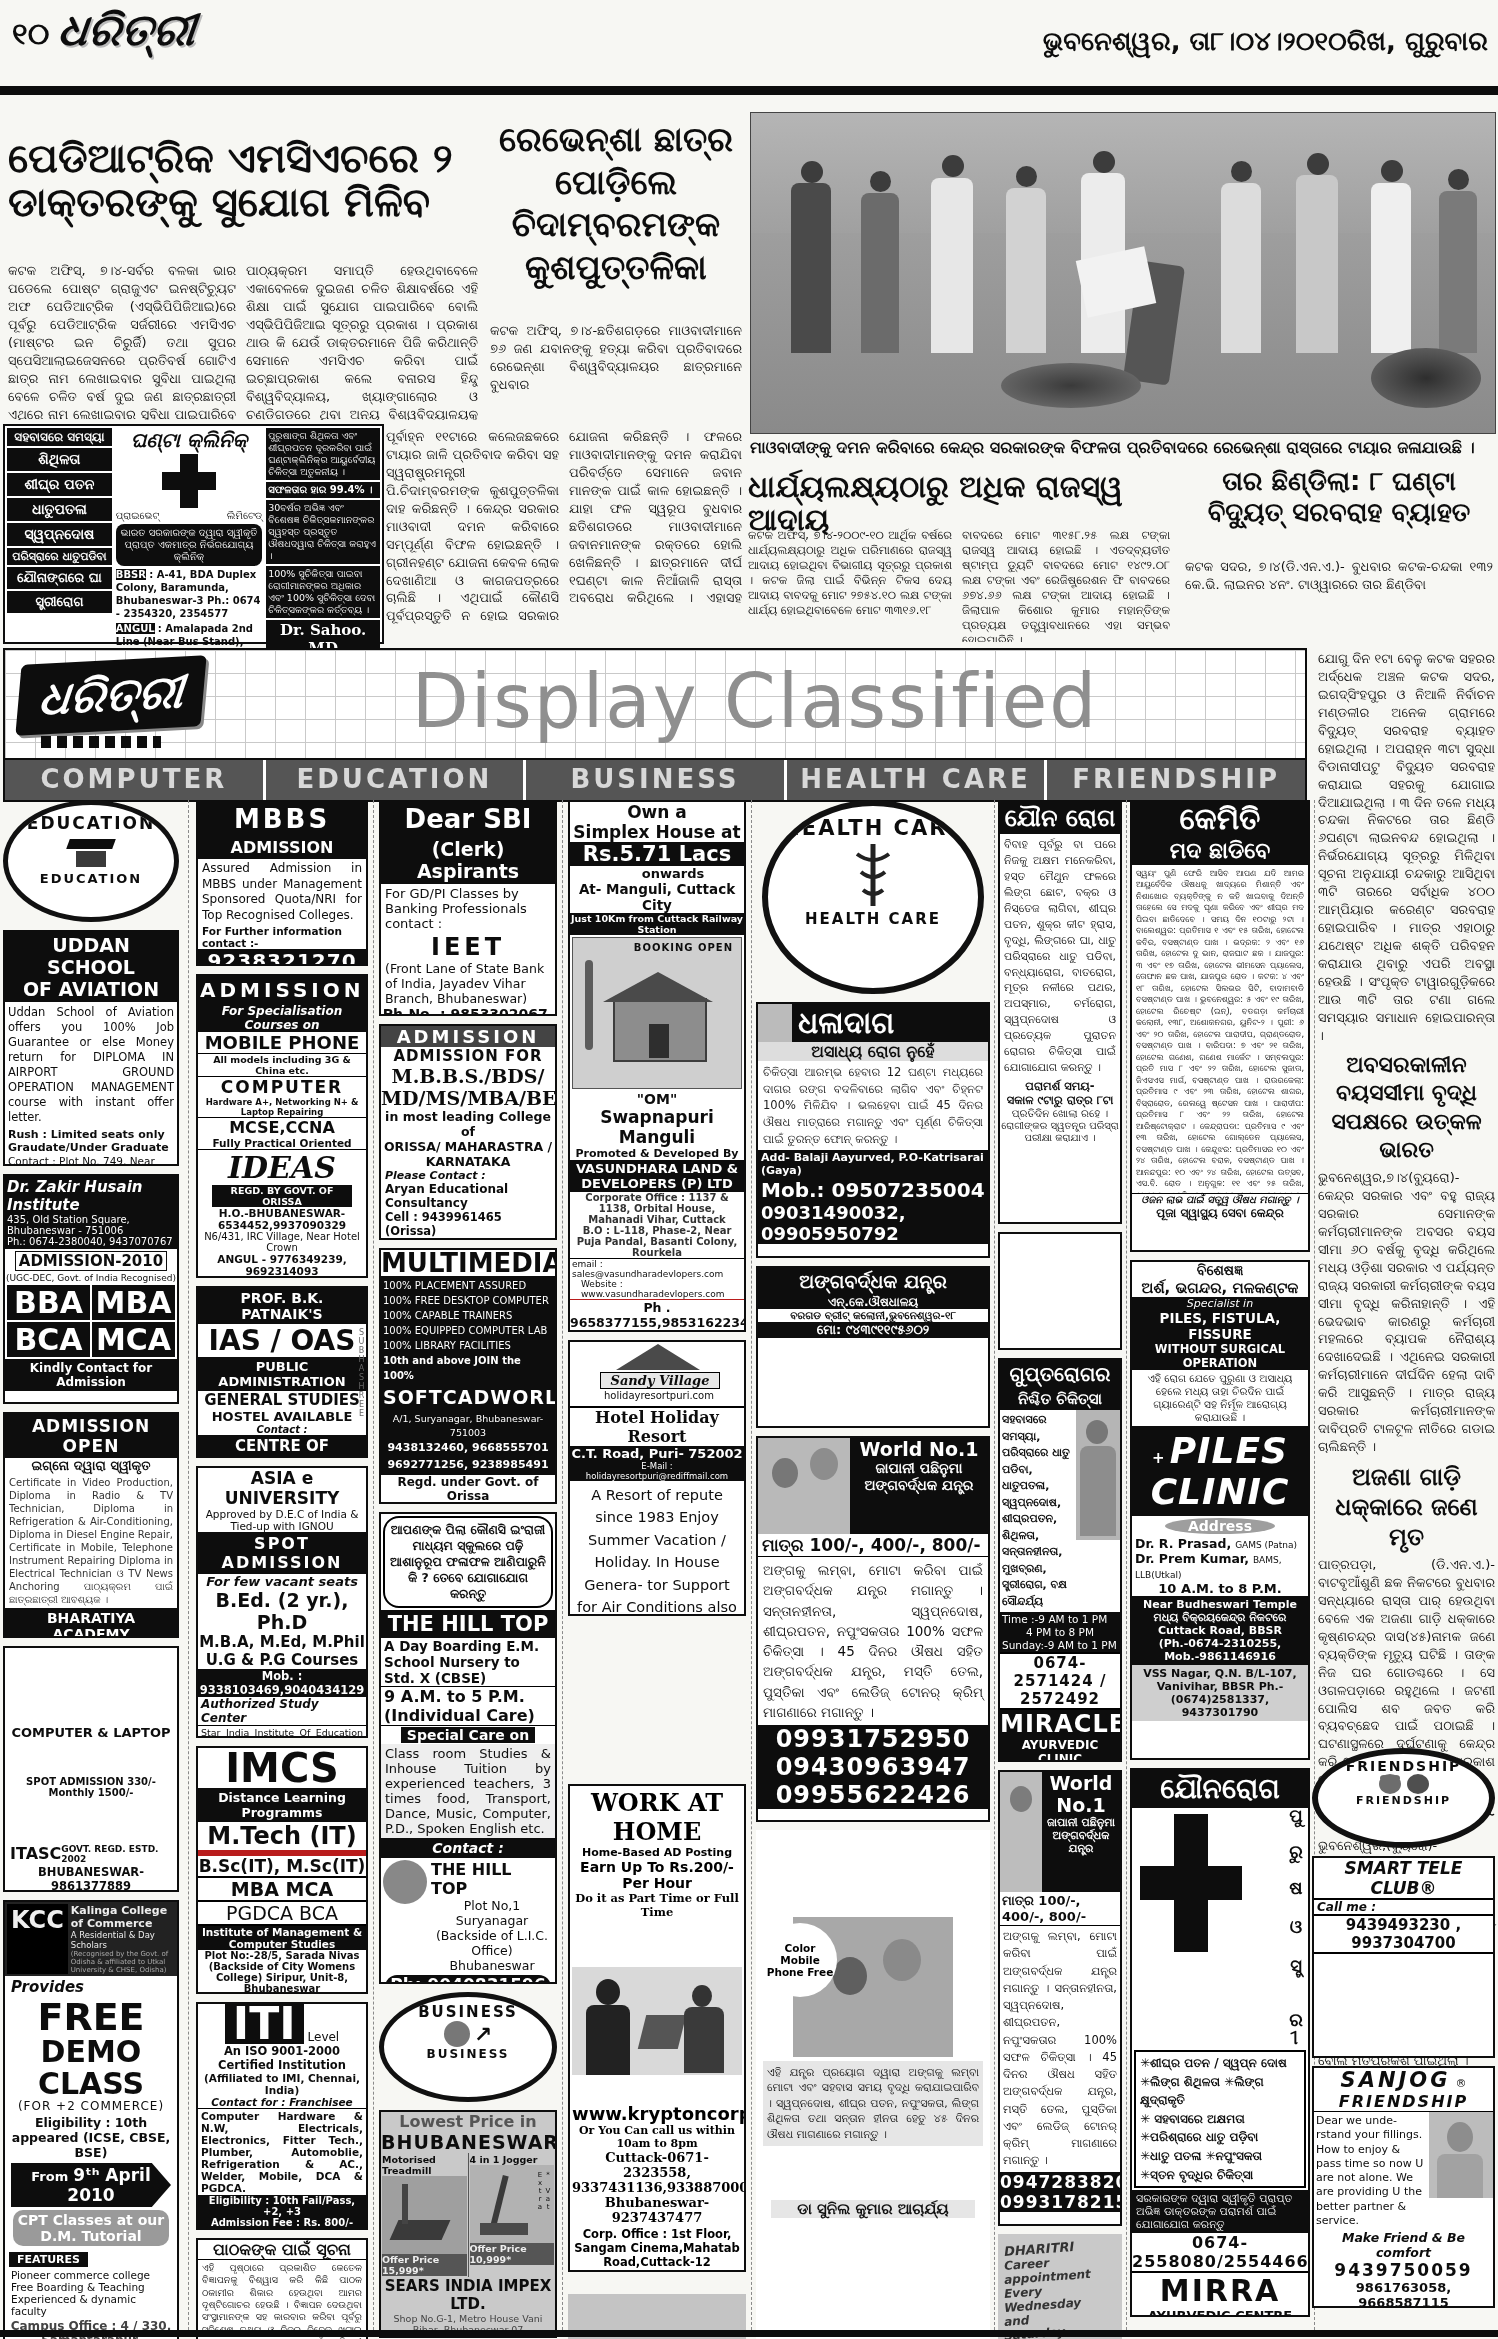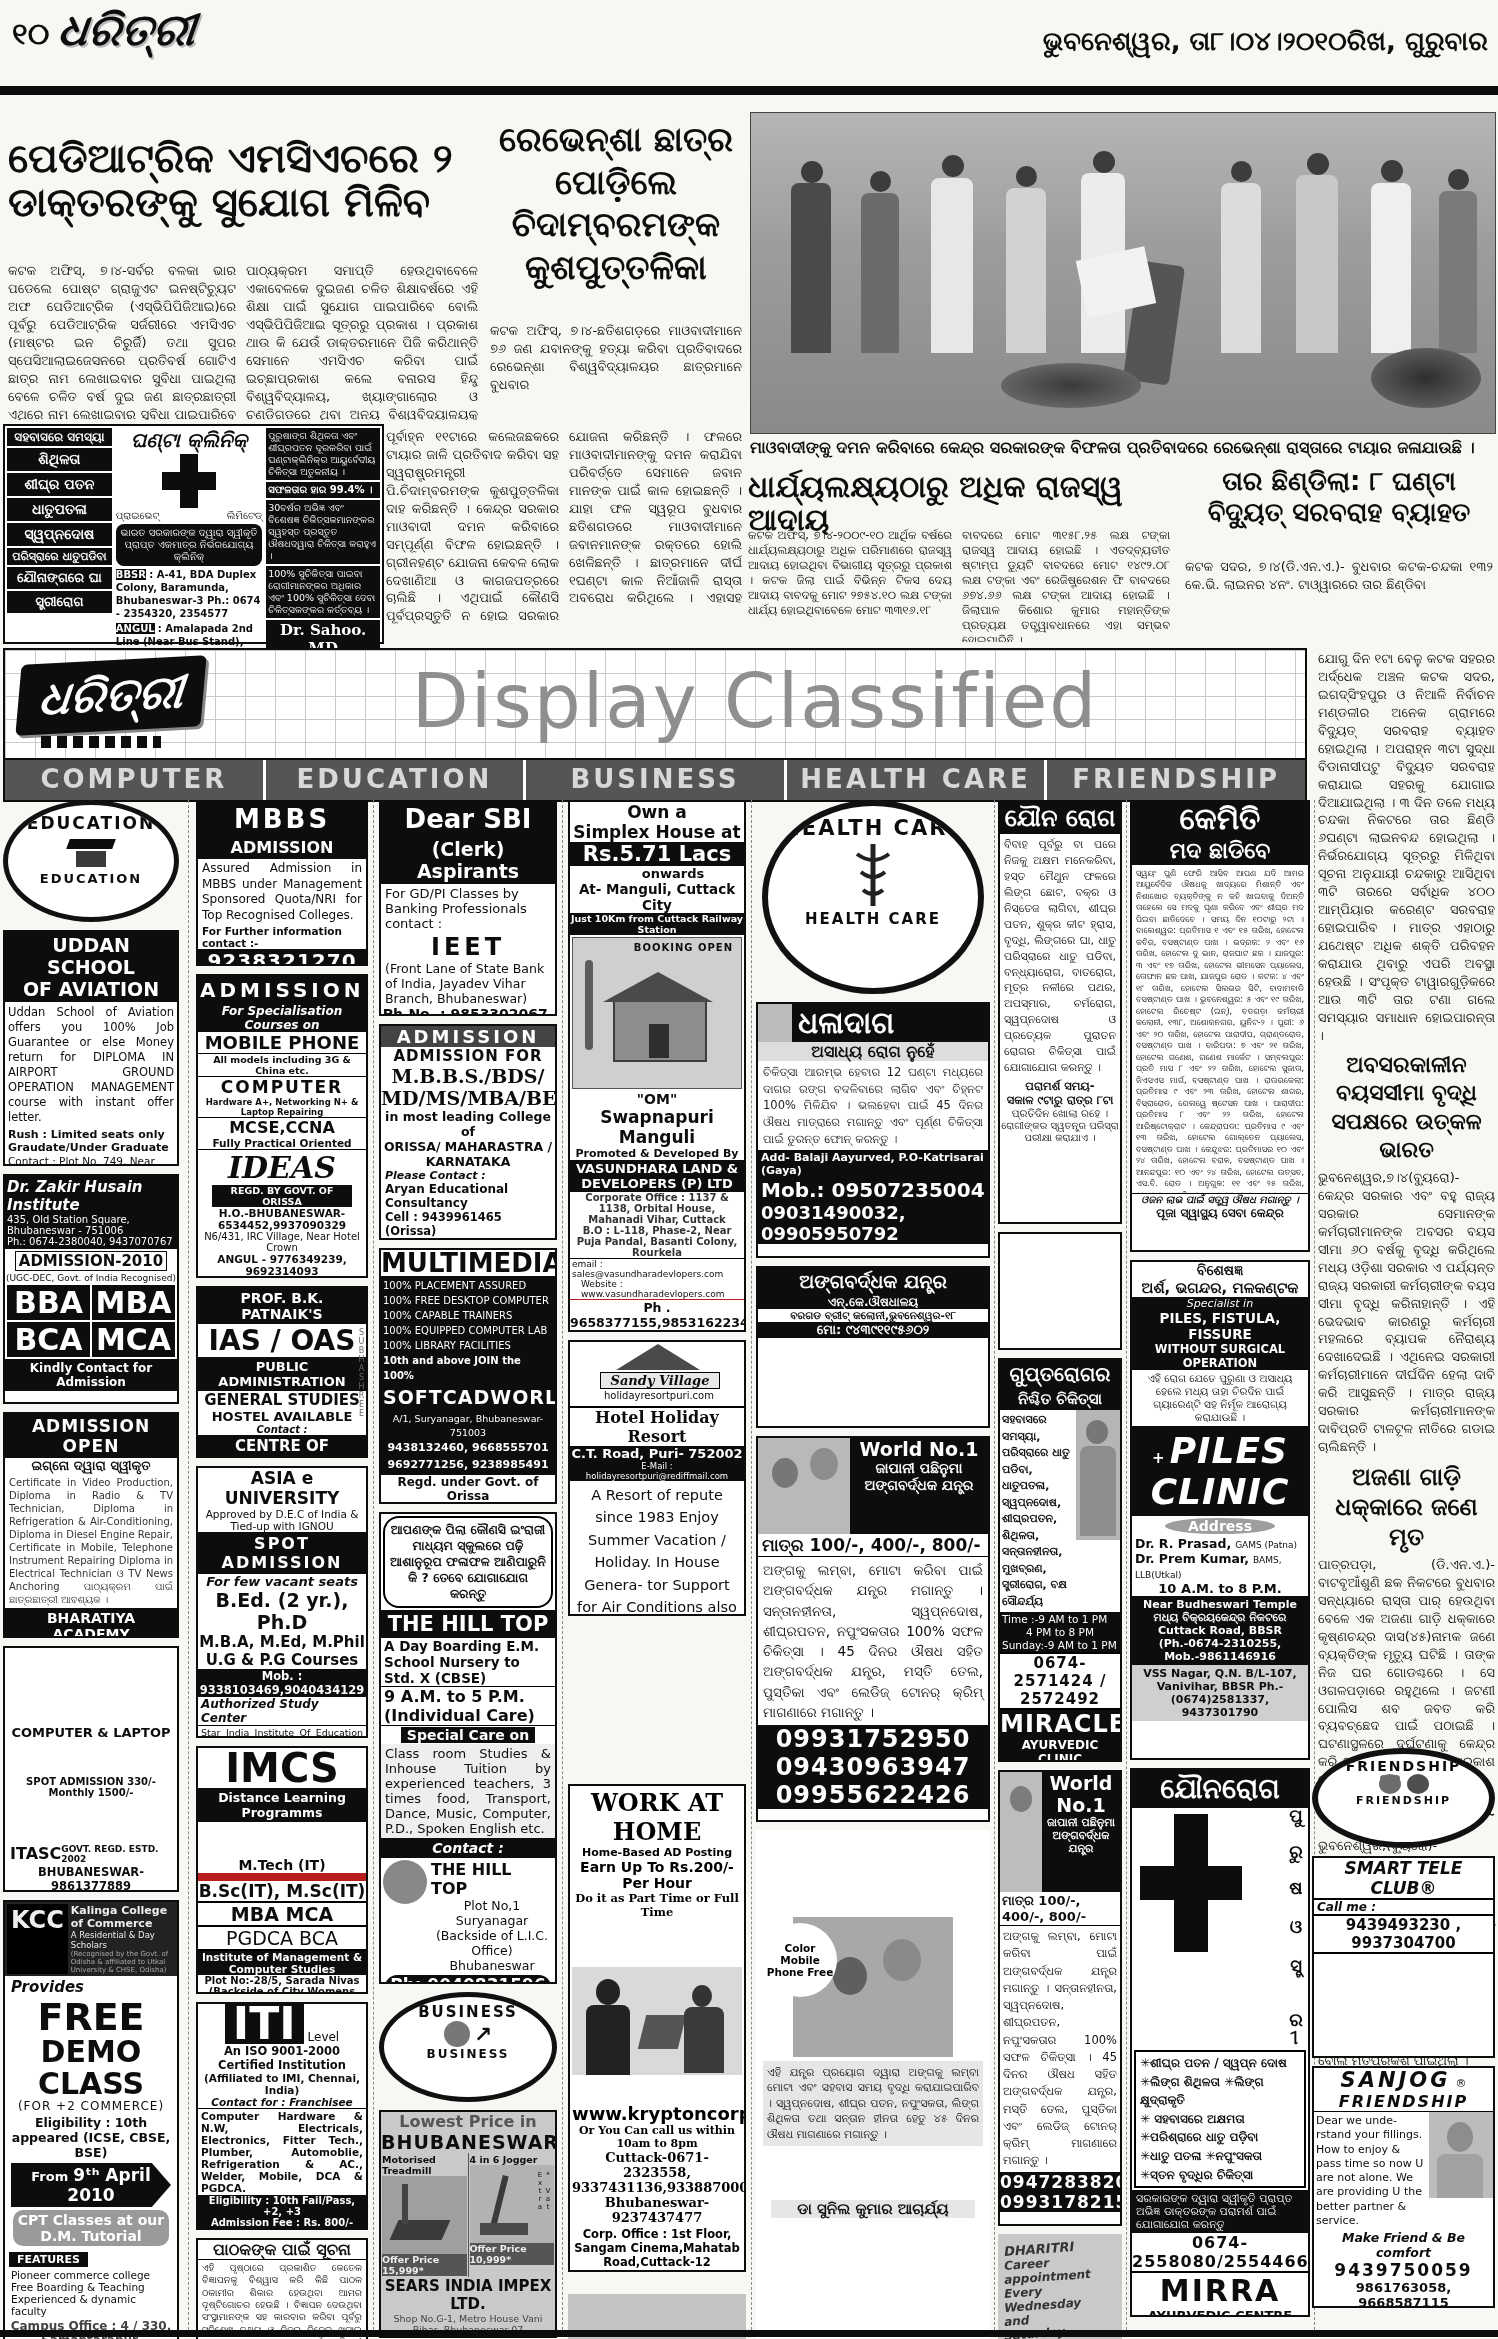--- a/index.html
+++ b/index.html
@@ -281,21 +281,21 @@
       <div class="ctr b" style="font-size:15px;">M.B.A, M.Ed, M.Phil</div>
       <div class="ctr b" style="font-size:15px;">U.G &amp; P.G Courses</div>
       <div class="inv ctr b" style="font-size:11.5px;">Mob. : 9338103469,9040434129</div>
       <div class="b i" style="font-size:12px;padding:0 3px;border-bottom:1px solid #000;">Authorized Study Center</div>
       <div class="j" style="font-size:9.5px;padding:1px 3px;">Star India Institute Of Education &amp; Technology Old Christian Street, Back side of. Women's College, Berhampur. Ph : 0680-3204512</div>
 
     </div>
     <div class="ad" style="height:244px;">
       <div class="ctr b" style="font-size:40px;line-height:1;">IMCS</div>
       <div class="titlebar" style="font-size:12.5px;">Distance Learning Programms</div>
-      <div class="ctr b" style="font-size:14px;border-bottom:8px solid #b91c1c;margin-top:35px;">M.Tech (IT)</div>
+      <div class="ctr b" style="font-size:24px;border-bottom:6px solid #b91c1c;">M.Tech (IT)</div>
       <div class="ctr b" style="font-size:17px;border-bottom:2px solid #000;">B.Sc(IT), M.Sc(IT)</div>
       <div class="ctr b" style="font-size:19px;border-bottom:2px solid #000;">MBA   MCA</div>
       <div class="ctr" style="font-size:19px;border-bottom:2px solid #000;">PGDCA   BCA</div>
       <div class="inv ctr b" style="font-size:10.5px;">Institute of Management &amp; Computer Studies</div>
       <div class="ctr b" style="font-size:10px;">Plot No:-28/5, Sarada Nivas (Backside of City Womens College) Siripur, Unit-8, Bhubaneswar</div>
       <div class="ctr b" style="font-size:12.5px;border-top:1px solid #000;">Ph:- 9437179865, 9853811940</div>
     </div>
     <div class="ad" style="height:224px;">
       <div style="display:flex;align-items:flex-end;justify-content:center;gap:4px;">
         <span class="b" style="font-size:44px;line-height:0.9;background:#0d0d0d;color:#fff;padding:0 8px;">ITI</span>
@@ -389,21 +389,21 @@
       <div style="display:flex;font-size:9.5px;">
         <div style="flex:1;border-right:1px solid #555;padding:1px;">
           <div class="b">Motorised Treadmill</div>
           <div style="height:78px;background:#9f9f9f;position:relative;">
             <div class="abs" style="left:12px;top:44px;width:52px;height:20px;background:#3a3a3a;transform:skewX(-24deg);"></div>
             <div class="abs" style="left:20px;top:8px;width:6px;height:40px;background:#444;"></div>
           </div>
           <div class="b" style="color:#eee;background:#555;">Offer Price 15,999*</div>
         </div>
         <div style="flex:1;padding:1px;">
-          <div class="b">4 in 6 Jogger</div>
+          <div class="b">4 in 1 Jogger</div>
           <div style="height:78px;background:#b2b2b2;position:relative;">
             <div class="abs" style="left:26px;top:10px;width:6px;height:56px;background:#3a3a3a;transform:rotate(14deg);"></div>
             <div class="abs" style="left:10px;top:58px;width:48px;height:12px;background:#4a4a4a;"></div>
             <div class="abs vtext" style="right:2px;top:6px;font-size:7px;">* Vat Extra</div>
           </div>
           <div class="b" style="color:#eee;background:#555;">Offer Price 10,999*</div>
         </div>
       </div>
       <div class="ctr b" style="font-size:15px;">SEARS INDIA IMPEX LTD.</div>
       <div class="ctr" style="font-size:9.5px;color:#444;">Shop No.G-1, Metro House Vani Bihar, Bhubaneswar-07</div>

